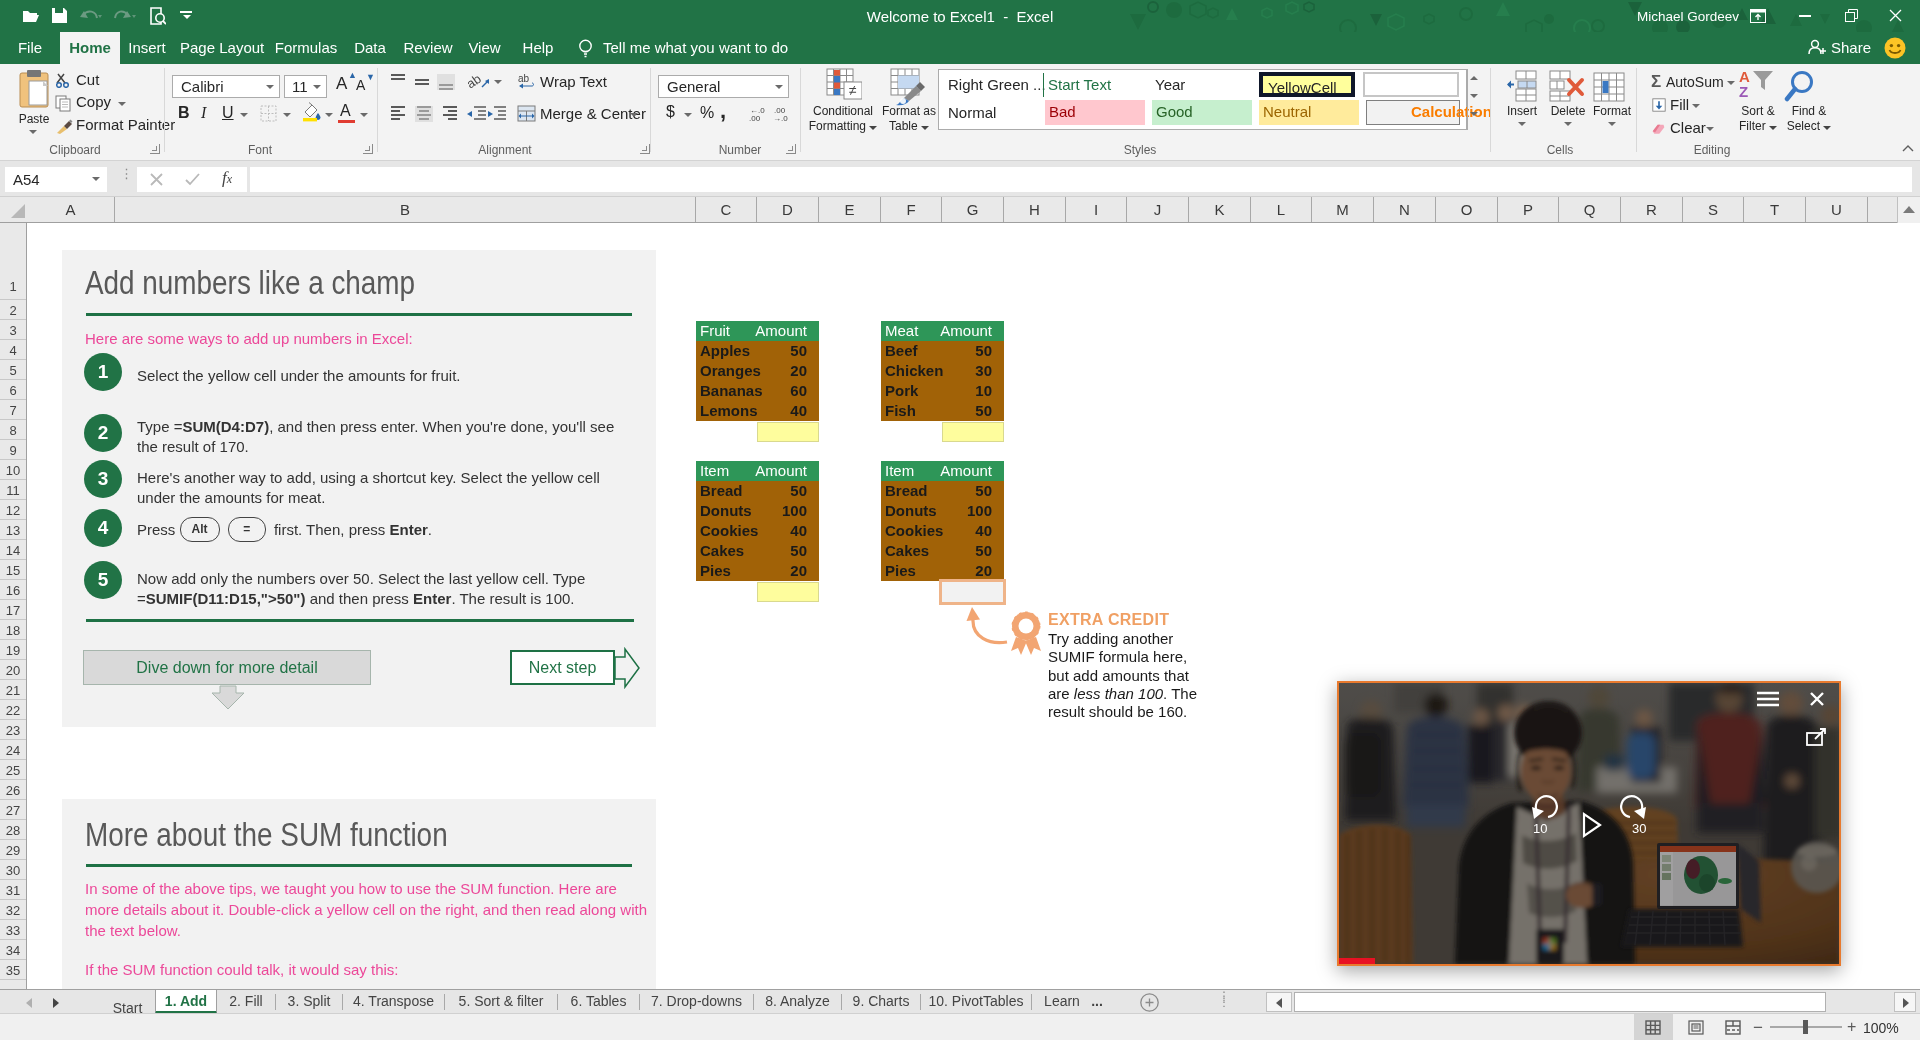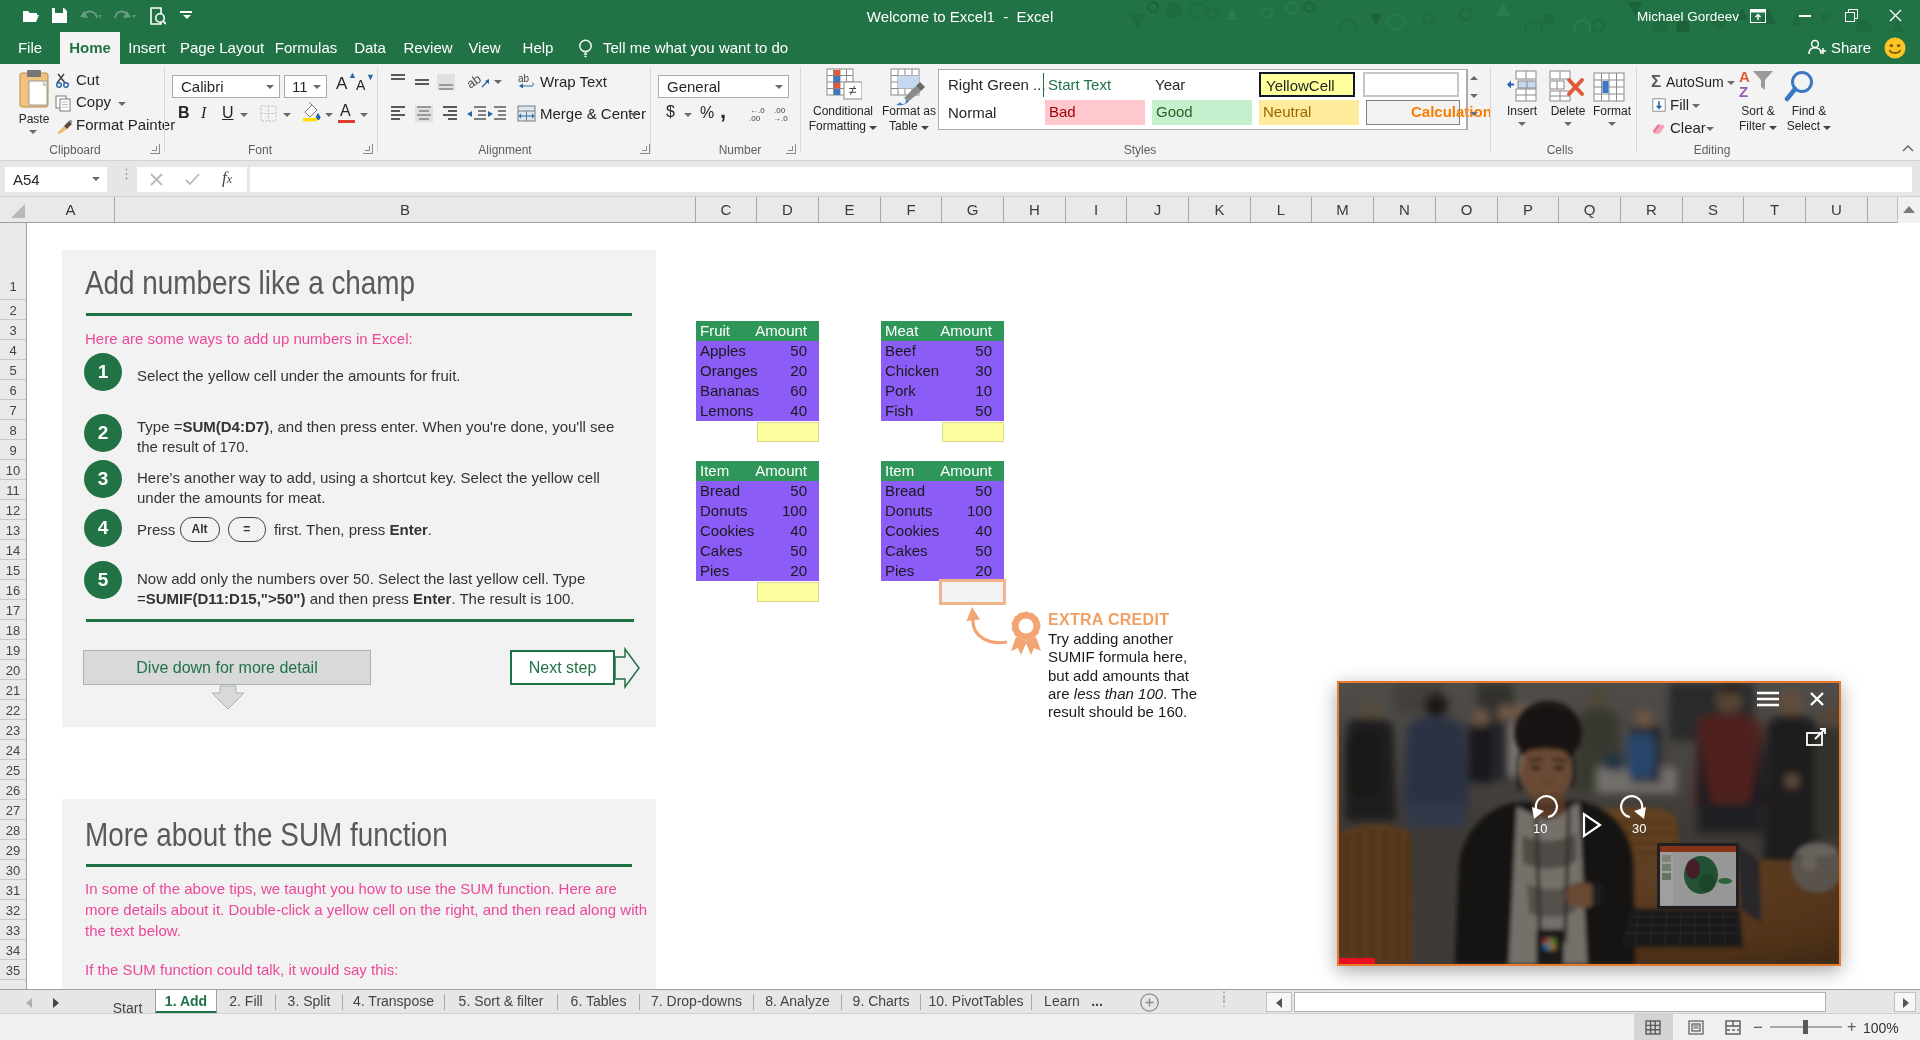--- a/index.html
+++ b/index.html
@@ -45,21 +45,21 @@
 .panel { position:absolute; background:#f2f2f2; }
 .bigtitle { position:absolute; font-size:34px; color:#595959; transform:scaleX(0.82); transform-origin:left center; white-space:nowrap; }
 .grule { position:absolute; height:3px; background:#1e7145; }
 .body15 { position:absolute; font-size:15px; color:#ec4899; }
 .stepcirc { position:absolute; width:38px; height:38px; border-radius:50%; background:#217346; color:#fff; font-size:19px; font-weight:bold; text-align:center; line-height:38px; }
 .steptext { position:absolute; font-size:15px; color:#333; line-height:20px; }
 .key { display:inline-block; border:1.5px solid #444; border-radius:12px; font-size:12px; font-weight:bold; padding:1px 11px 2px; background:#f2f2f2; position:relative; top:-2px; }
 
 .xtable { position:absolute; }
 .xtable .hdr { background:#2e9658; color:#fff; font-size:15px; height:20px; line-height:20px; }
-.xtable .row { background:#8b5cf6; color:#1a1a1a; font-size:15px; height:20px; line-height:20px; }
+.xtable .row { background:#a16207; color:#1a1a1a; font-size:15px; height:20px; line-height:20px;font-weight:bold; }
 .cl { display:inline-block; padding-left:4px; vertical-align:top; }
 .cr { display:inline-block; text-align:right; padding-right:4px; vertical-align:top; }
 .ycell { position:absolute; background:#fefd9d; border:1px solid #d9d98f; }
 
 
 #video { position:absolute; left:1337px; top:458px; width:504px; height:285px; border:2px solid #e87a2e; background:#4a4a48; overflow:hidden; box-shadow:0 5px 18px rgba(0,0,0,0.35); }
 
 
 #sheettabs { position:absolute; left:0; top:989px; width:1920px; height:24px; background:#e6e6e6; border-top:1px solid #a0a0a0; }
 .stab { position:absolute; top:0; height:24px; line-height:23px; font-size:14px; color:#444; text-align:center; }
@@ -315,21 +315,21 @@
       <path d="M14 30 C10 32 10 36 6 37 C12 38 17 36 19 33 Z" fill="#3a78c3"></path>
       <circle cx="13" cy="33" r="3" fill="#fff" opacity="0.9"></circle>
     </svg>
   <div class="ribbon-btn-label abs" style="left:878px;top:40px;width:62px;">Format as<br>Table <span class="darr" style="border-top-color:#444;"></span></div>
 
   <div class="abs" style="left:938px;top:5px;width:529px;height:61px;background:#fff;border:1px solid #ababab;"></div>
   <div class="abs rtext" style="left:948px;top:12px;">Right Green ...</div>
   <div class="abs" style="left:1043px;top:9px;width:1px;height:24px;background:#217346;"></div>
   <div class="abs rtext" style="left:1048px;top:12px;color:#217346;">Start Text</div>
   <div class="abs rtext" style="left:1155px;top:12px;">Year</div>
-  <div class="abs" style="left:1259px;top:8px;width:96px;height:25px;background:#ffff9c;border:2px solid #0f172a;"><span class="rtext" style="padding-left:5px;line-height:24px;">YellowCell</span></div>
+  <div class="abs" style="left:1259px;top:8px;width:96px;height:25px;background:#ffff9c;border:4px solid #0f172a;"><span class="rtext" style="padding-left:5px;line-height:24px;">YellowCell</span></div>
   <div class="abs" style="left:1363px;top:8px;width:96px;height:25px;background:#fff;border:2px solid #c6c6c6;"></div>
   <div class="abs rtext" style="left:948px;top:40px;">Normal</div>
   <div class="abs" style="left:1045px;top:36px;width:100px;height:25px;background:#ffc7ce;"><span class="rtext" style="padding-left:4px;line-height:24px;color:#9c0006;">Bad</span></div>
   <div class="abs" style="left:1152px;top:36px;width:100px;height:25px;background:#c6efce;"><span class="rtext" style="padding-left:4px;line-height:24px;color:#276327;">Good</span></div>
   <div class="abs" style="left:1259px;top:36px;width:100px;height:25px;background:#ffeb9c;"><span class="rtext" style="padding-left:4px;line-height:24px;color:#9c6500;">Neutral</span></div>
   <div class="abs" style="left:1366px;top:36px;width:94px;height:25px;background:#f2f2f2;border:1px solid #7f7f7f;"><span class="rtext" style="padding-left:4px;line-height:22px;color:#fa7d00;font-weight:bold;margin-left:40px;">Calculation</span></div>
   <div class="abs" style="left:1467px;top:5px;width:14px;height:61px;border-left:1px solid #ababab;"></div>
   <div class="abs" style="left:1470px;top:12px;width:0;height:0;border-left:4px solid transparent;border-right:4px solid transparent;border-bottom:4px solid #6a6a6a;"></div>
   <div class="darr abs" style="left:1470px;top:30px;"></div>
   <div class="darr abs" style="left:1470px;top:48px;"></div>

